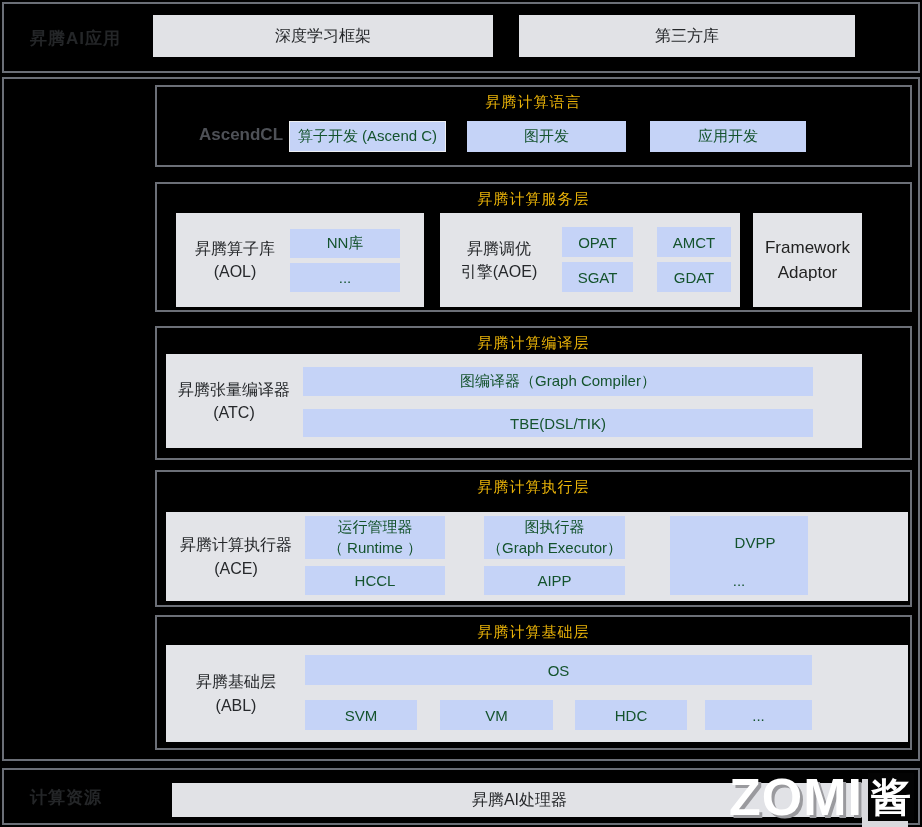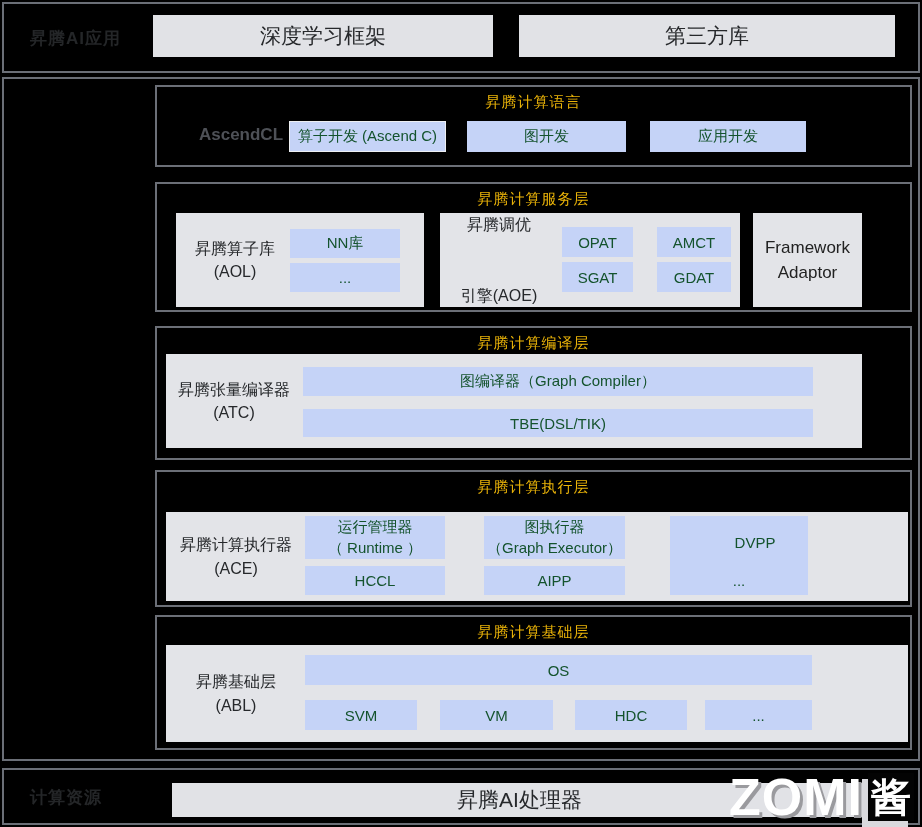--- a/index.html
+++ b/index.html
@@ -11,25 +11,25 @@
   .section{position:absolute;background:#000;border:2px solid #6b6f77;box-sizing:border-box;}
   #top-bar{left:2px;top:2px;width:918px;height:71px;}
   #cann-sec{left:2px;top:77px;width:918px;height:684px;}
   #bottom-bar{left:2px;top:768px;width:918px;height:57px;}
 
   .side-label{
     position:absolute;left:26px;top:50%;transform:translateY(-50%);
     font-size:17px;font-weight:bold;letter-spacing:1px;color:#242628;white-space:nowrap;
   }
   .lightbox{
-    position:absolute;background:#e1e2e6;color:#26282b;font-size:21px;
+    position:absolute;background:#e1e2e6;color:#26282b;font-size:16px;
     display:flex;align-items:center;justify-content:center;box-sizing:border-box;
   }
   #tb-box1{left:149px;top:11px;width:340px;height:42px;}
-  #tb-box2{left:515px;top:11px;width:376px;height:42px;}
+  #tb-box2{left:515px;top:11px;width:336px;height:42px;}
 
   .cann-label{
     position:absolute;left:0;top:298px;width:148px;text-align:center;
     font-size:17px;font-weight:bold;letter-spacing:1px;color:#25272a;line-height:1.55;
   }
   .panel{
     position:absolute;left:151px;width:757px;background:#000;
     border:2px solid #6b6f77;box-sizing:border-box;
   }
   #panel1{top:6px;height:82px;}
@@ -58,21 +58,21 @@
     font-size:17px;font-weight:bold;color:#4e5157;}
   #p1-b1{left:132px;top:34px;width:157px;height:31px;border:1px solid #edeff3;}
   #p1-b2{left:310px;top:34px;width:159px;height:31px;}
   #p1-b3{left:493px;top:34px;width:156px;height:31px;}
   
   #g-aol{left:19px;top:29px;width:248px;height:94px;}
   #g-aoe{left:283px;top:29px;width:300px;height:94px;}
   #g-fa{left:596px;top:29px;width:109px;height:94px;display:flex;flex-direction:column;
     align-items:center;justify-content:center;font-size:17px;color:#222;line-height:1.5;text-align:center;}
   #g-aol .glabel{width:118px;}
-  #g-aoe .glabel{width:118px;justify-content:space-between;}
+  #g-aoe .glabel{width:118px;}
   #aol-nn{left:114px;top:16px;width:110px;height:29px;}
   #aol-dots{left:114px;top:50px;width:110px;height:29px;}
   #aoe-opat{left:122px;top:14px;width:71px;height:30px;}
   #aoe-amct{left:217px;top:14px;width:74px;height:30px;}
   #aoe-sgat{left:122px;top:49px;width:71px;height:30px;}
   #aoe-gdat{left:217px;top:49px;width:74px;height:30px;}
   
   #g-atc{left:9px;top:26px;width:696px;height:94px;}
   #g-atc .glabel{width:136px;}
   #atc-bar1{left:137px;top:13px;width:510px;height:29px;}

